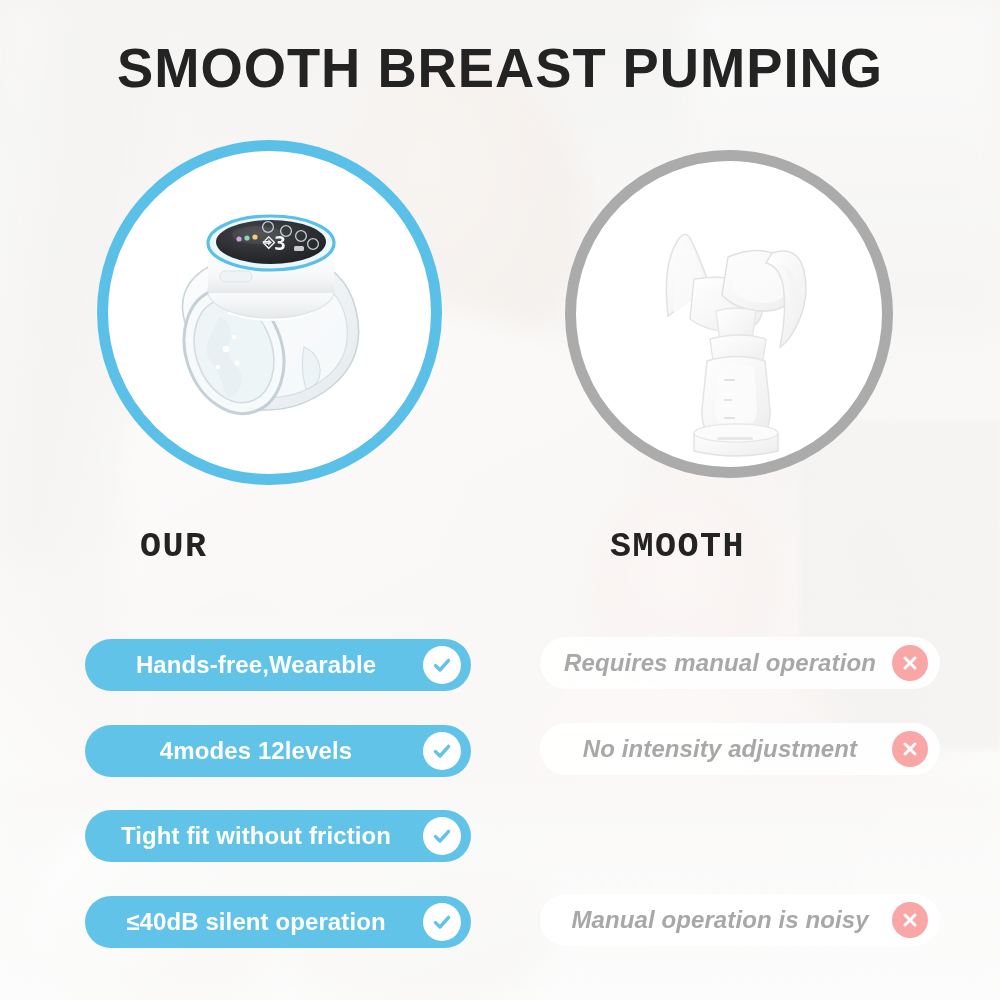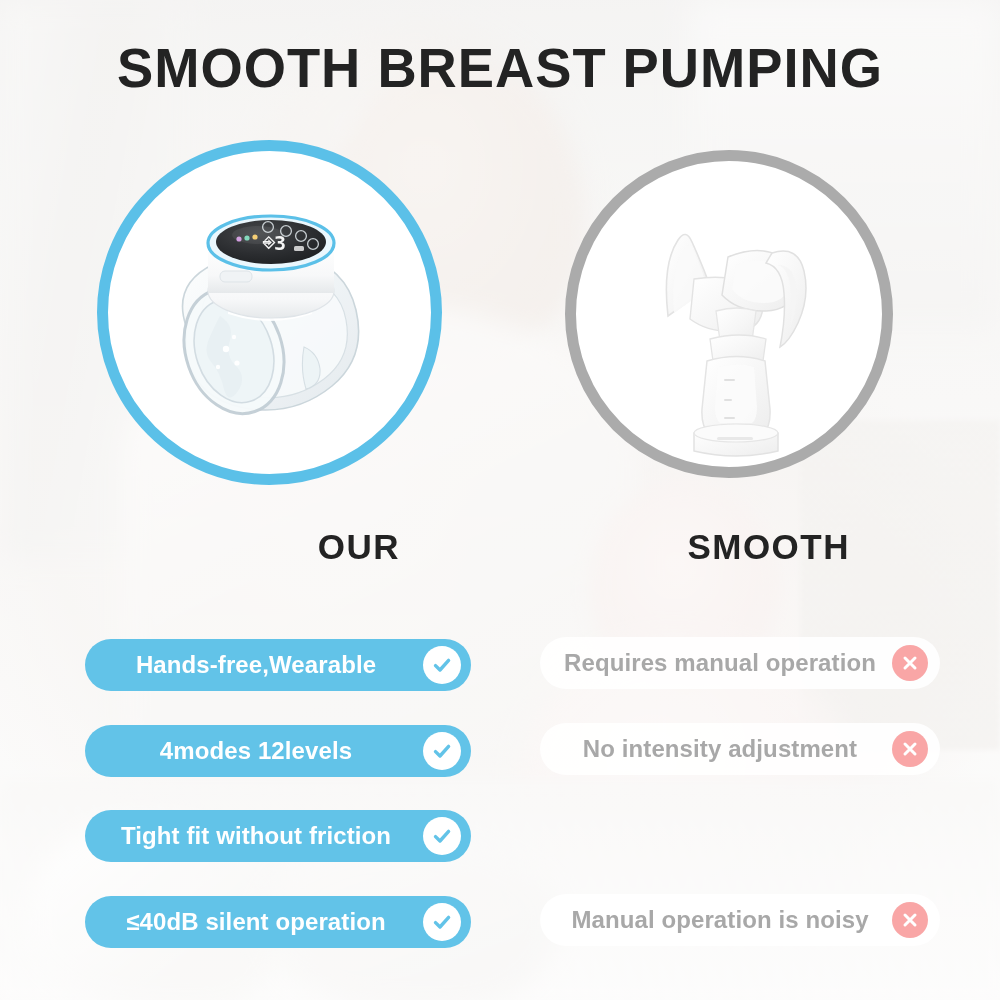--- a/index.html
+++ b/index.html
@@ -156,22 +156,22 @@
 
   .prod-svg { position: absolute; inset: 0; width: 100%; height: 100%; }
 
   
   .caption {
     position: absolute;
     font-size: 35px;
     font-weight: bold;
     letter-spacing: 1.5px;
     color: #232323;
-    font-family: Liberation Sans, sans-serif;
-    text-align: right;
+    font-family: Liberation Mono, monospace;
+    text-align: left;
   }
   .caption-our   { left: 140px; top: 527px; width: 260px; }
   .caption-other { left: 610px; top: 527px; width: 240px; }
 
   
   .pill {
     position: absolute;
     height: 52px;
     border-radius: 26px;
     display: flex;
@@ -185,20 +185,21 @@
     background: #62c3e8;
     justify-content: center;
     padding-right: 44px;
   }
   .pill-con {
     left: 540px;
     width: 400px;
     background: rgba(255,255,255,.88);
     justify-content: center;
     padding-right: 40px;
+    font-style: italic;
   }
   .pill-label {
     font-size: 24px;
     font-weight: bold;
     letter-spacing: .1px;
     white-space: nowrap;
   }
   .pill-pro .pill-label { color: #ffffff; }
   .pill-con .pill-label { color: #a8a8a8; font-weight: bold; }
 

